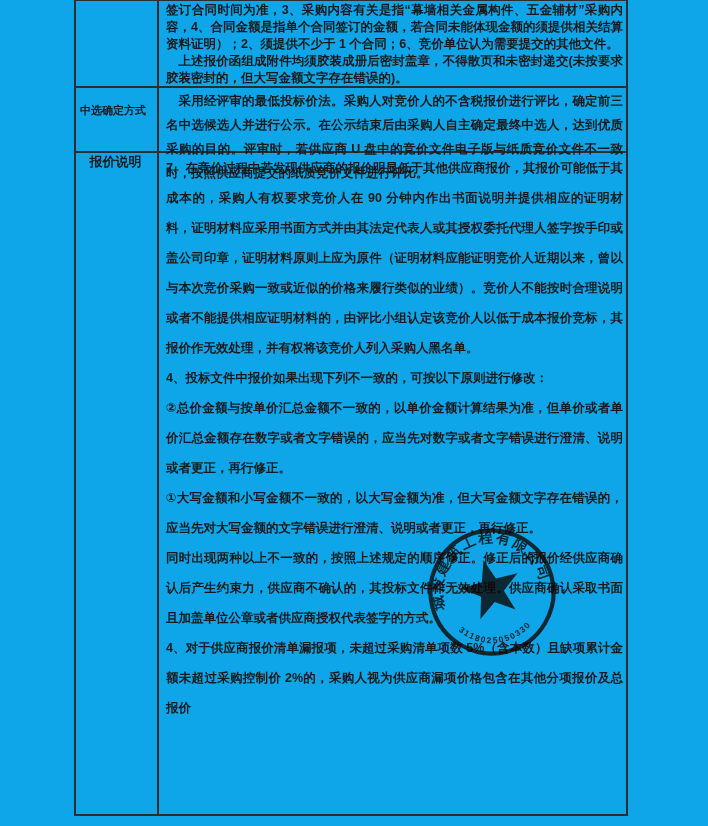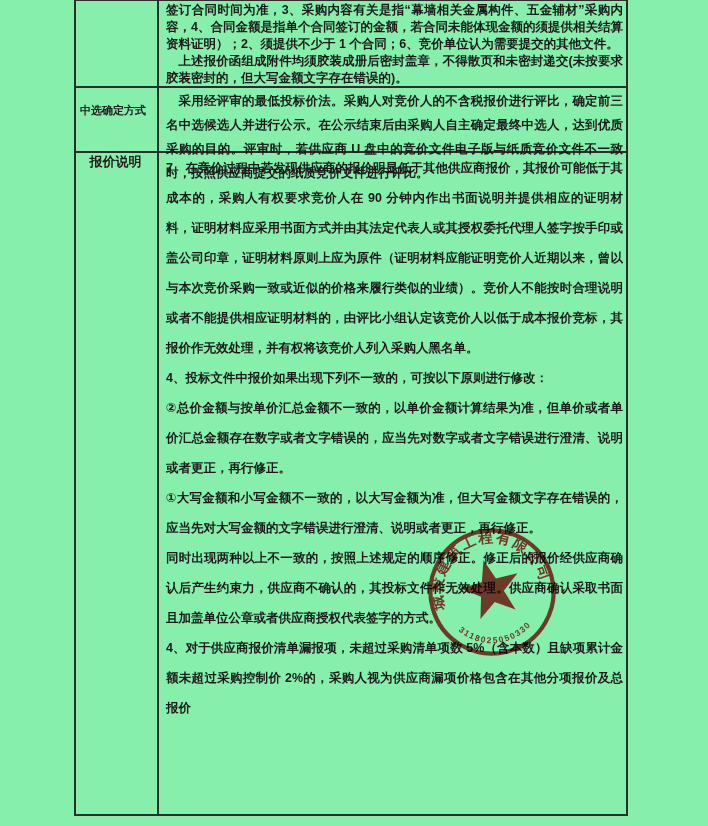--- a/index.html
+++ b/index.html
@@ -1,17 +1,17 @@
 <!DOCTYPE html>
 <html><head>
 <meta charset="utf-8">
 <style>
   html,body{margin:0;padding:0;background:#e8e8e8;}
   .page{
-    position:relative;width:708px;height:826px;background:#86efac;overflow:hidden;
+    position:relative;width:708px;height:826px;background:#0ea5e9;overflow:hidden;
     font-family:"Liberation Sans","DejaVu Sans",sans-serif;color:#1a1a1a;
   }
   .tbl{position:absolute;left:74px;top:0;width:554px;height:816px;}
   .bline{position:absolute;background:#2d2d2d;}
   .b-left{left:0;top:0;bottom:0;width:2px}
   .b-right{right:0;top:0;bottom:0;width:2px}
   .b-top{left:0;right:0;top:0;height:1px}
   .b-bottom{left:0;right:0;bottom:0;height:2px}
   .b-div{left:83px;top:0;bottom:0;width:2px}
   .b-h1{left:0;right:0;top:86px;height:2px}

